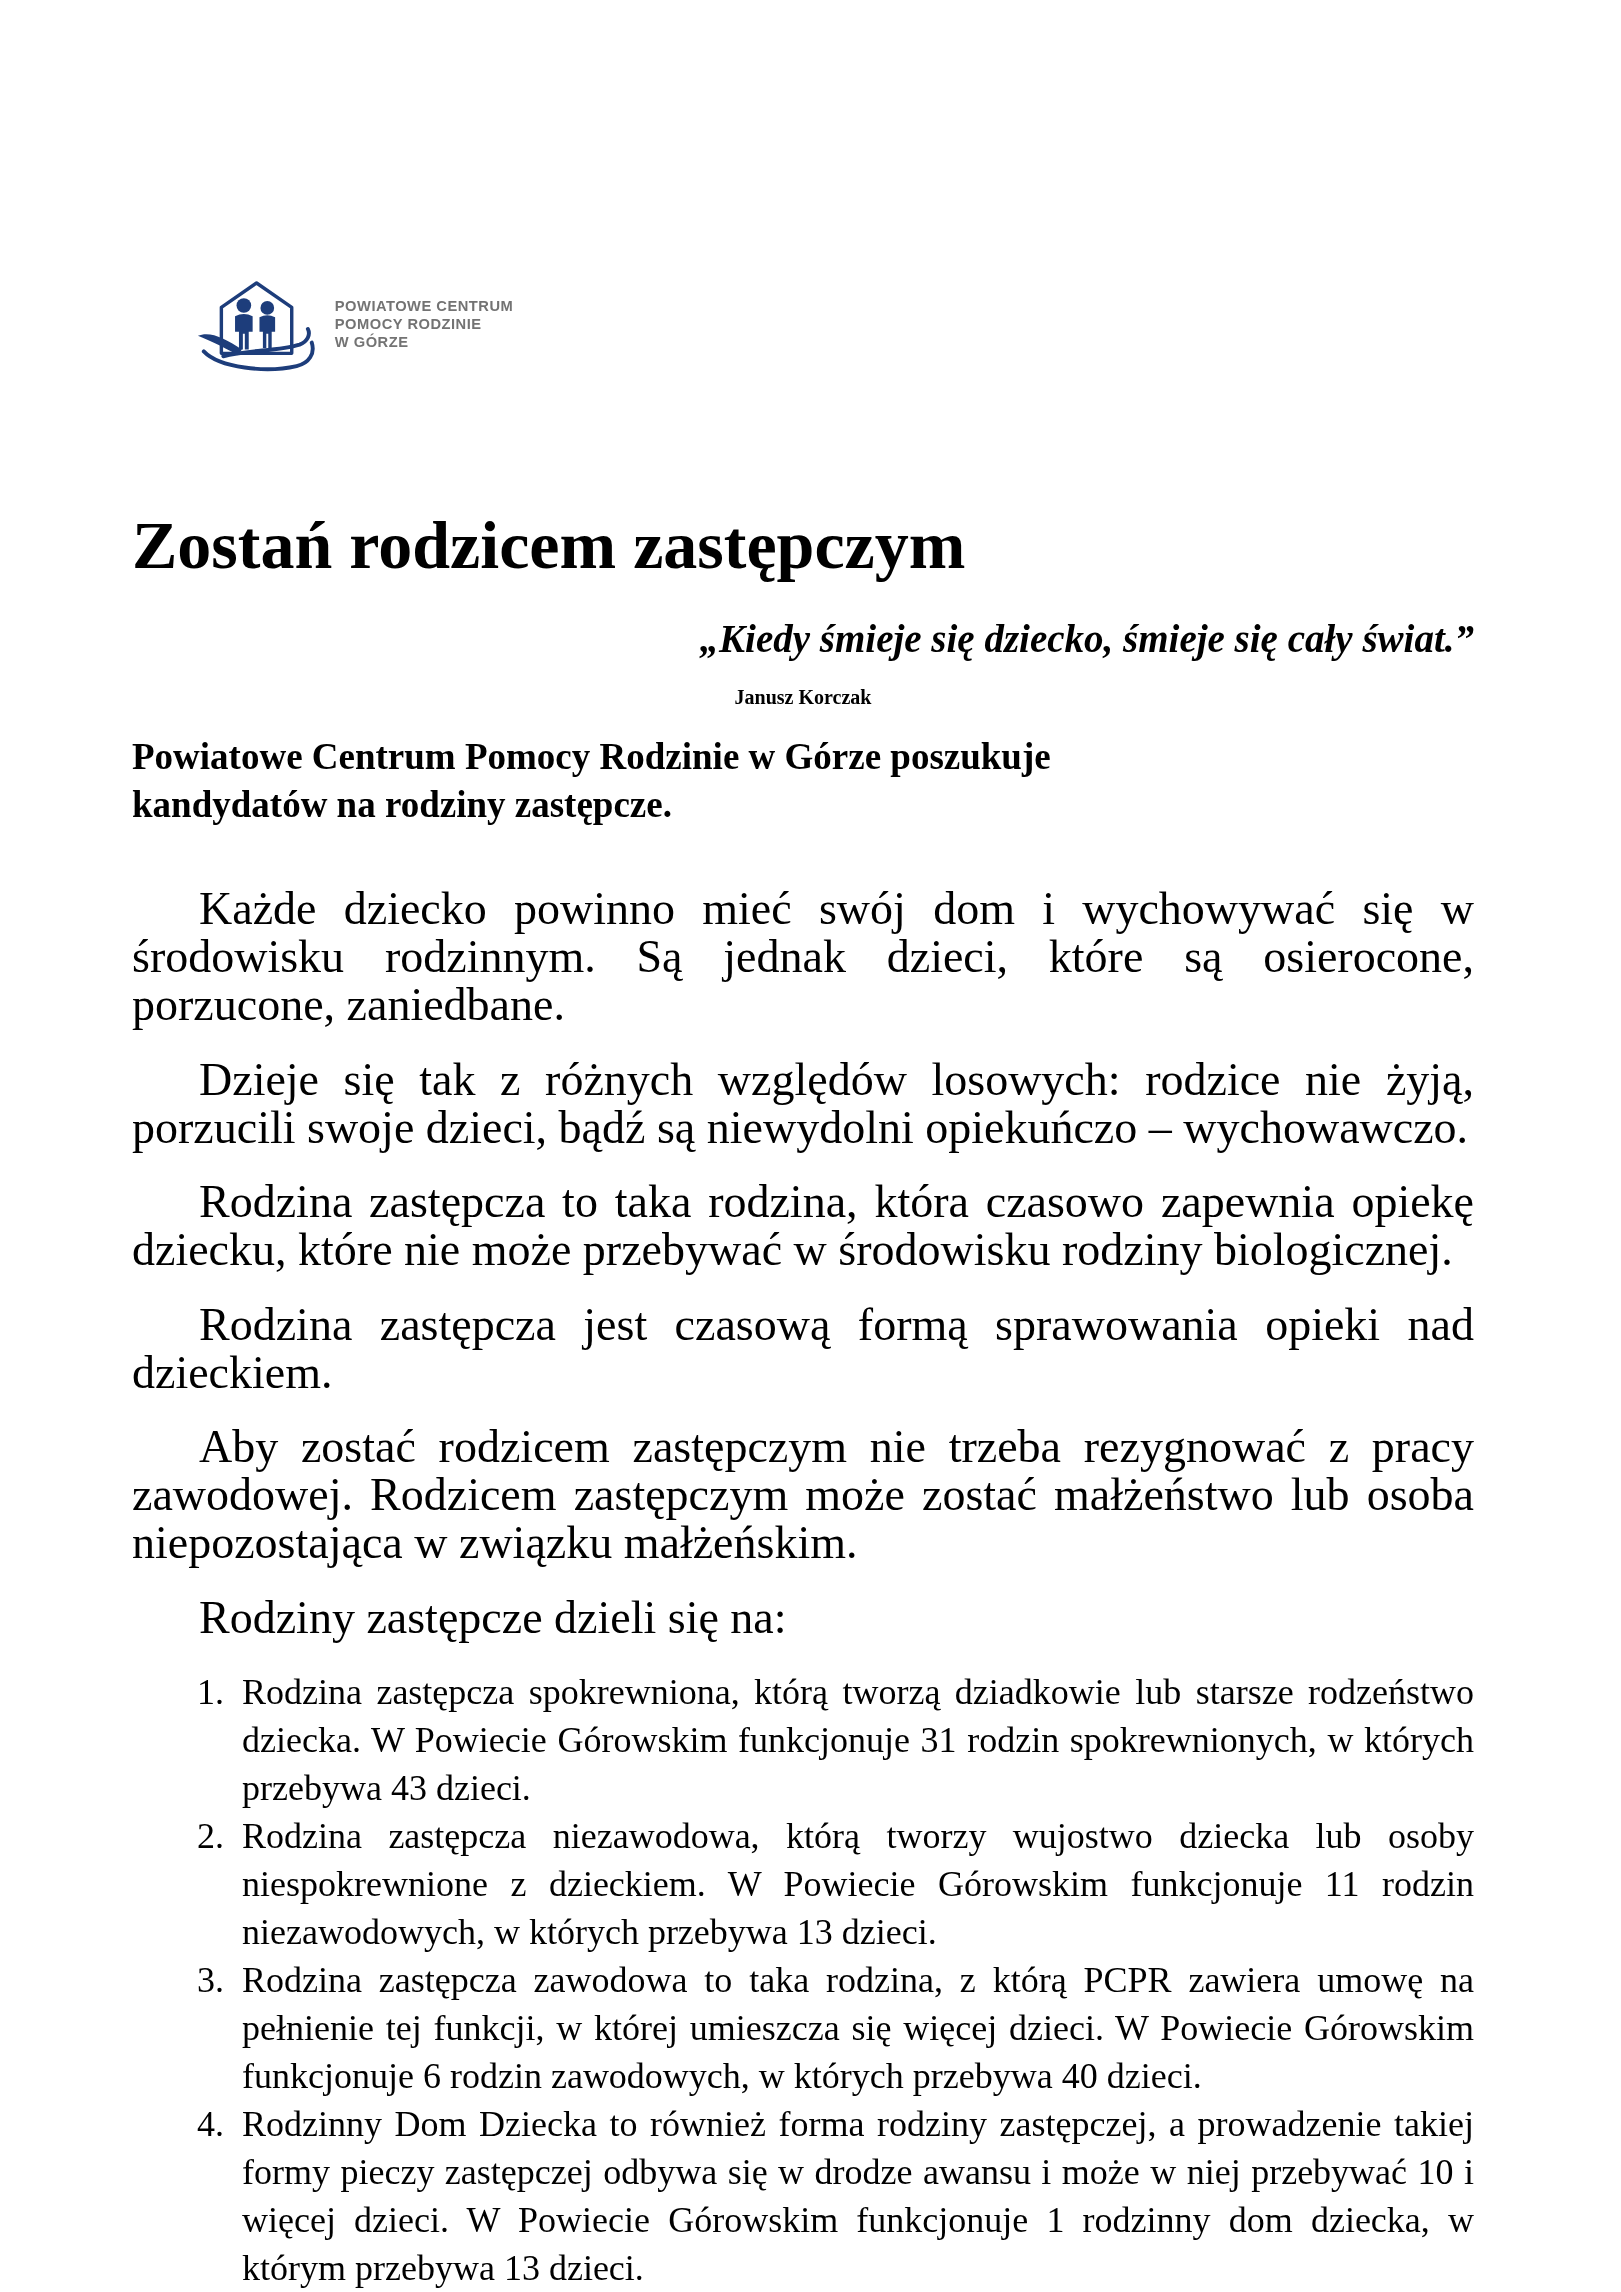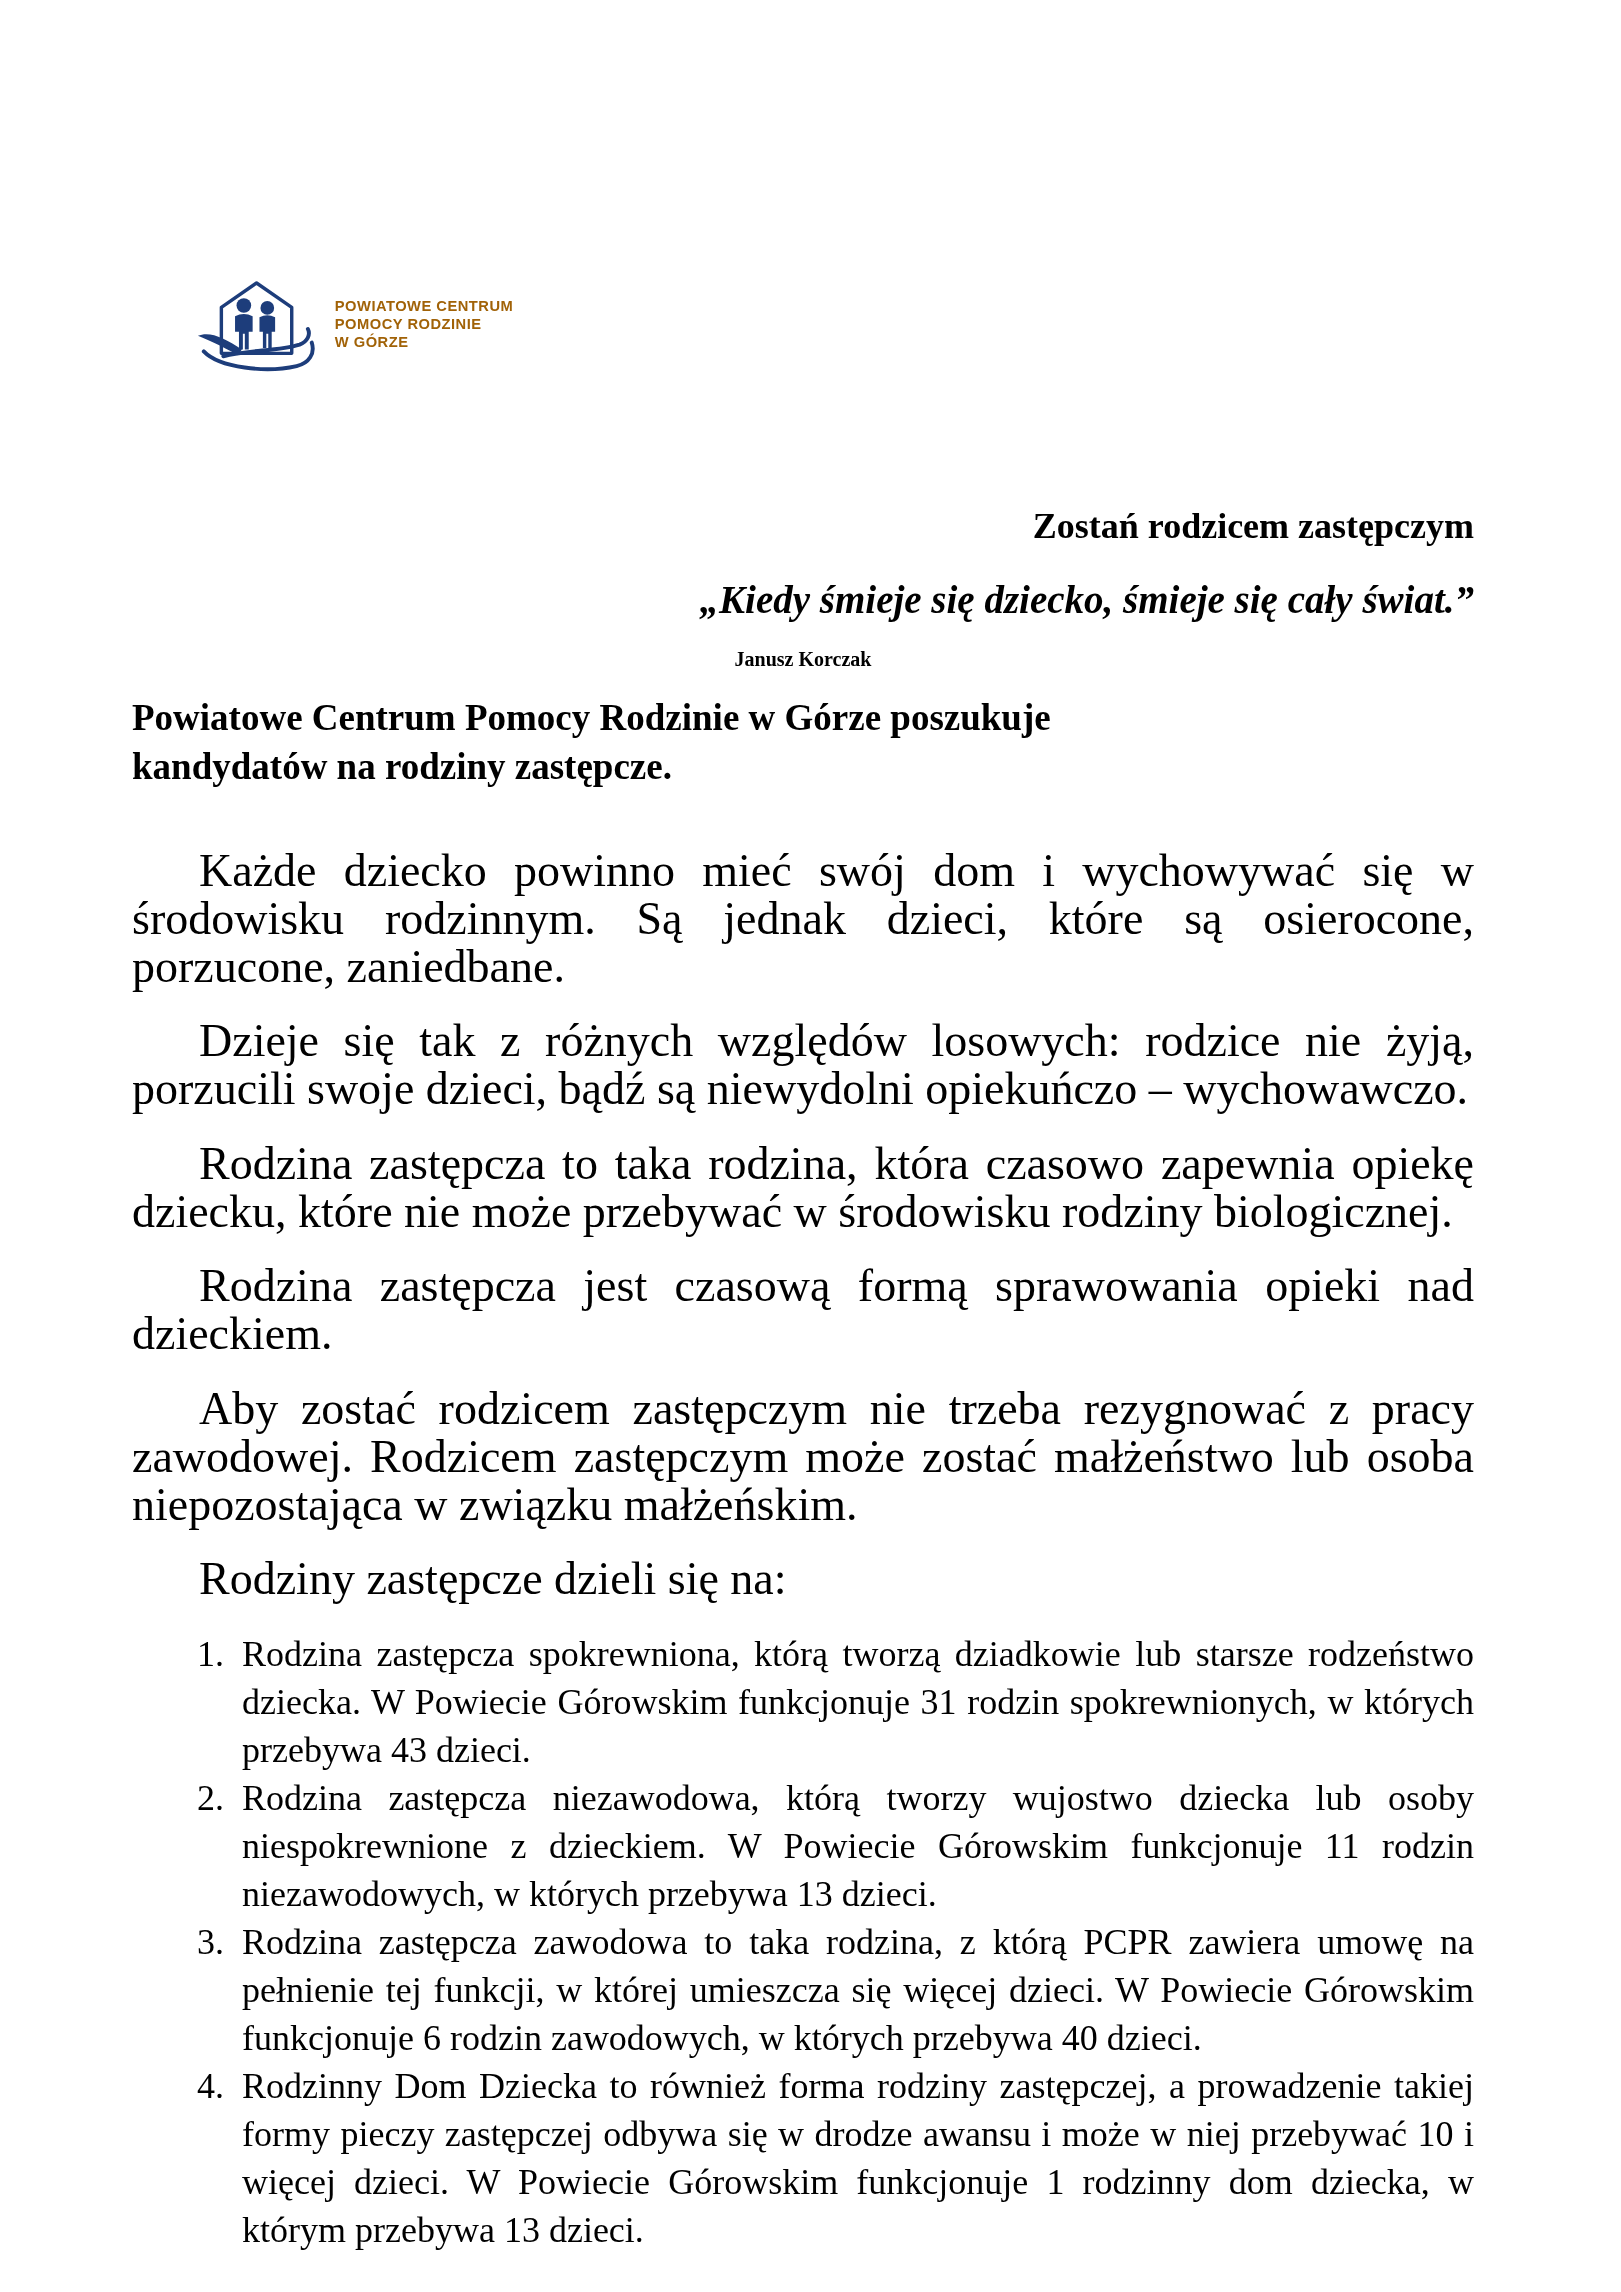--- a/index.html
+++ b/index.html
@@ -33,27 +33,27 @@
     flex: none;
   }
   .logo-text {
     margin-left: 11.8px;
     margin-top: 19.6px;
     font-family: "Liberation Sans", "DejaVu Sans", sans-serif;
     font-weight: 700;
     font-size: 14.7px;
     line-height: 18px;
     letter-spacing: 0.5px;
-    color: #a16207;
+    color: #737373;
   }
   
   .doc-title {
     margin: 130px 0 29px 0;
-    text-align: right;
-    font-size: 36px;
+    text-align: left;
+    font-size: 68px;
     font-weight: 700;
     line-height: 1.2;
   }
   .doc-quote {
     text-align: right;
     font-size: 39px;
     font-weight: 700;
     font-style: italic;
     margin: 0 0 25.5px 0;
   }

